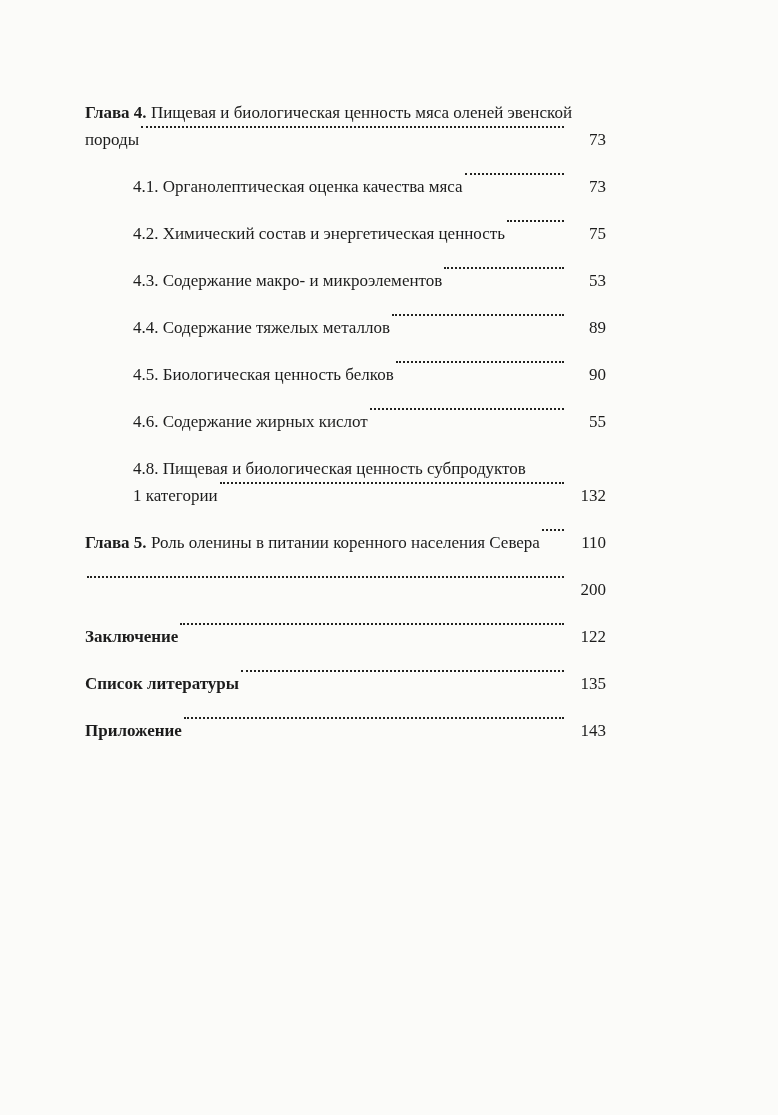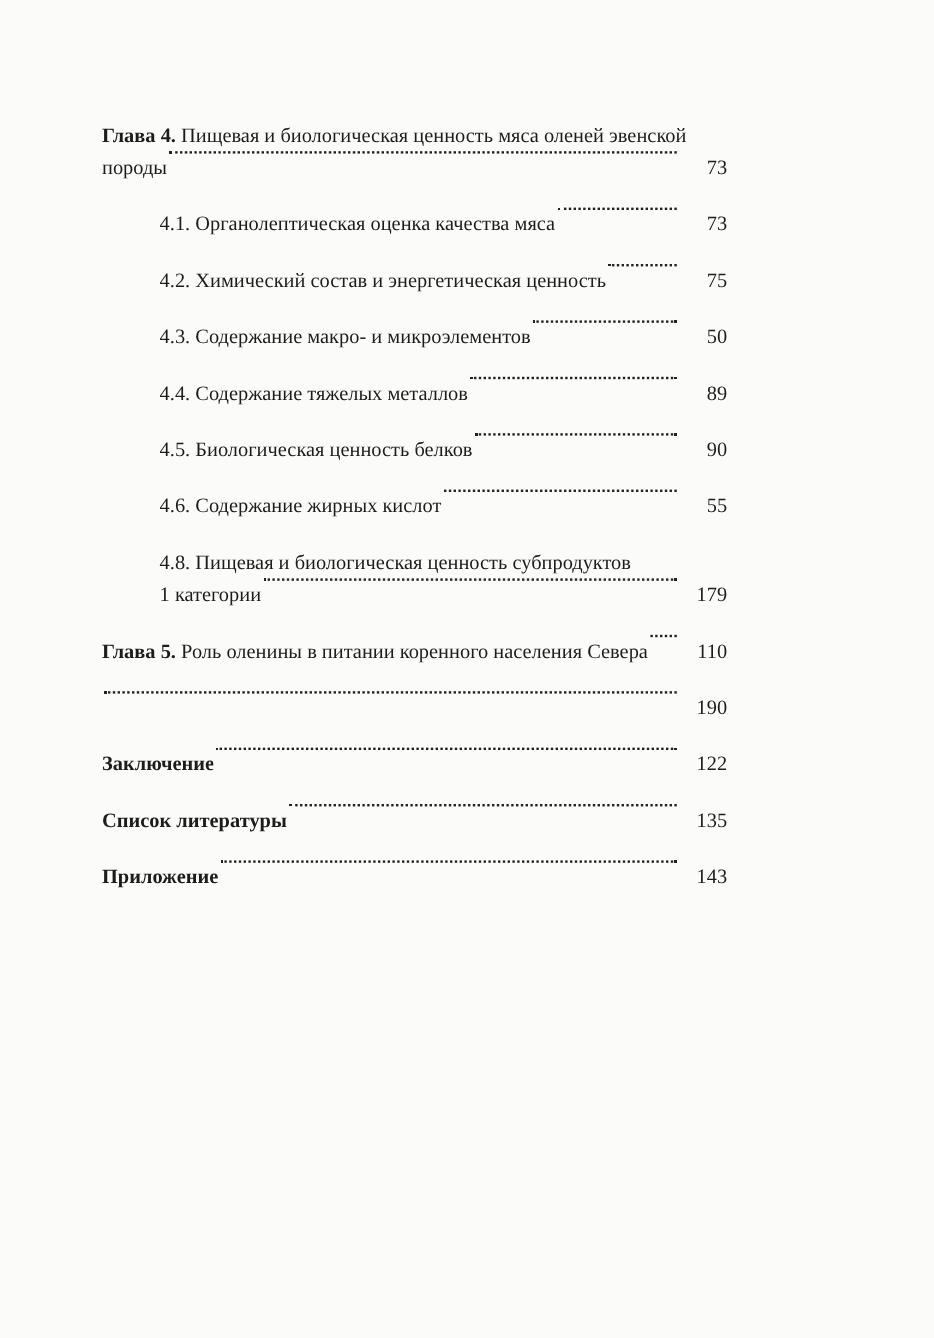--- a/index.html
+++ b/index.html
@@ -86,21 +86,21 @@
       <span class="leader"></span>
       <span class="page-num">75</span>
     </div>
   </div>
 
   <div class="toc-entry indented">
 
     <div class="leader-row">
       <span class="lead-text"><span class="b2"></span><span class="r2">4.3. Содержание макро- и микроэлементов</span></span>
       <span class="leader"></span>
-      <span class="page-num">50</span>
+      <span class="page-num">53</span>
     </div>
   </div>
 
   <div class="toc-entry indented">
 
     <div class="leader-row">
       <span class="lead-text"><span class="b2"></span><span class="r2">4.4. Содержание тяжелых металлов</span></span>
       <span class="leader"></span>
       <span class="page-num">89</span>
     </div>
@@ -123,38 +123,38 @@
       <span class="page-num">55</span>
     </div>
   </div>
 
 
   <div class="toc-entry indented">
     <div class="pre-line"><span class="b-part"></span><span class="r-part">4.8. Пищевая и биологическая ценность субпродуктов</span></div>
     <div class="leader-row">
       <span class="lead-text"><span class="b2"></span><span class="r2">1 категории</span></span>
       <span class="leader"></span>
-      <span class="page-num">179</span>
+      <span class="page-num">132</span>
     </div>
   </div>
 
   <div class="toc-entry">
 
     <div class="leader-row">
       <span class="lead-text"><span class="b2">Глава 5.</span><span class="r2"> Роль оленины в питании коренного населения Севера</span></span>
       <span class="leader"></span>
       <span class="page-num">110</span>
     </div>
   </div>
 
   <div class="toc-entry">
 
     <div class="leader-row">
       <span class="leader"></span>
-      <span class="page-num">190</span>
+      <span class="page-num">200</span>
     </div>
   </div>
 
   <div class="toc-entry">
 
     <div class="leader-row">
       <span class="lead-text"><span class="b2">Заключение</span><span class="r2"></span></span>
       <span class="leader"></span>
       <span class="page-num">122</span>
     </div>

